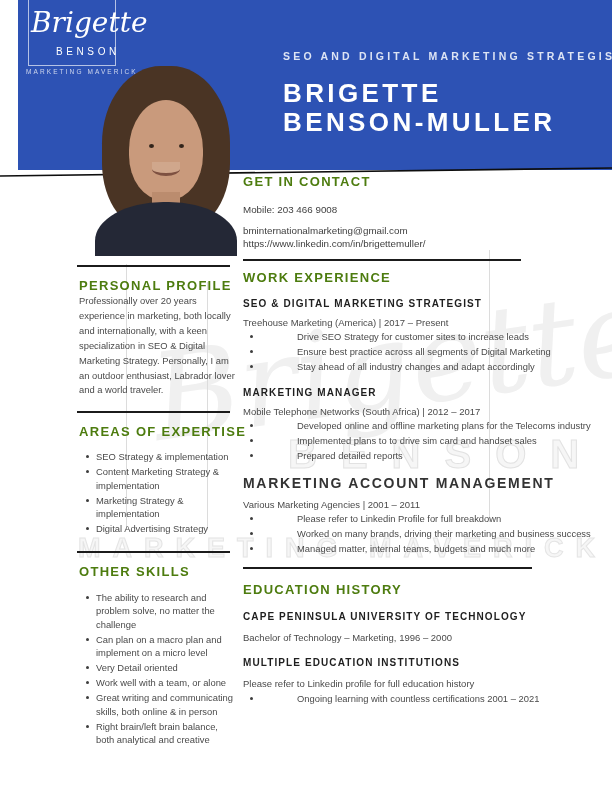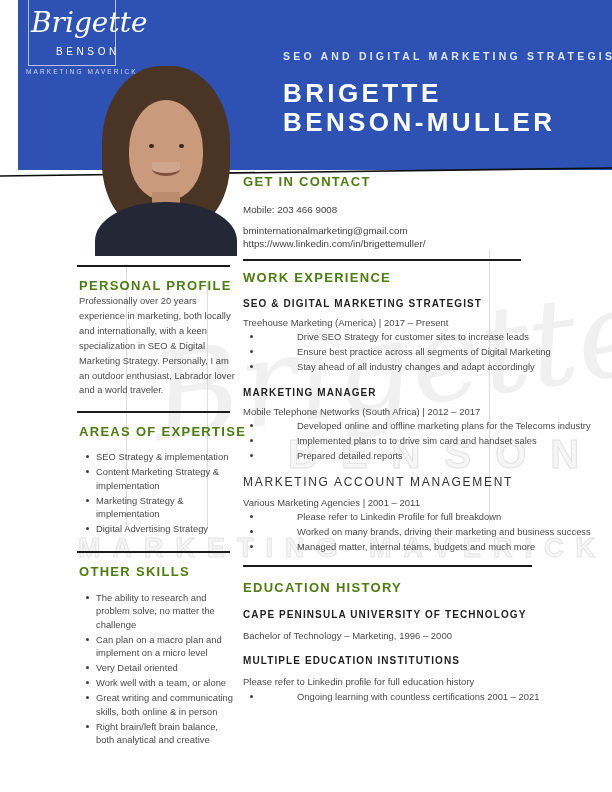--- a/index.html
+++ b/index.html
@@ -66,21 +66,21 @@
   .face { position:absolute; left:34px; top:34px; width:74px; height:100px; background:#c99a7c; border-radius:50% 50% 45% 45%; }
   .eye { position:absolute; width:5px; height:4px; background:#31241b; border-radius:50%; top:78px; }
   .eye.l { left:54px; } .eye.r { left:84px; }
   .smile { position:absolute; left:57px; top:96px; width:28px; height:14px; border-bottom:3px solid #7e5141; border-radius:0 0 50% 50%; box-sizing:border-box; background:#fdfdfb22; }
   .neck { position:absolute; left:57px; top:126px; width:28px; height:18px; background:#bb8c6e; }
   .torso { position:absolute; left:0; top:136px; width:142px; height:54px; background:#242836; border-radius:48% 48% 0 0 / 72% 72% 0 0; }
 
   
   .h1 { font-size:13px; font-weight:bold; letter-spacing:1.3px; color:#4d7c0f; white-space:nowrap; }
   .sub { font-size:10px; font-weight:bold; letter-spacing:1.1px; color:#1f1f1f; white-space:nowrap; }
-  .sub.light { font-weight:normal; letter-spacing:1.7px; color:#333333; font-size:12px; }
+  .sub.light { font-weight:bold; letter-spacing:1.7px; color:#333333; font-size:14px; }
   .meta { font-size:9.5px; color:#4a4a4a; }
   .rule { height:2px; background:#1b1b1b; }
   .li { display:flex; gap:7px; margin:1.5px 0 1.5px 7px; font-size:9.4px; color:#4a4a4a; line-height:13.5px; }
   .dot { flex:none; width:3px; height:3px; border-radius:50%; background:#3d3d3d; margin-top:5px; }
 
   
   .col-right { position:absolute; left:243px; top:174px; width:300px; z-index:5; }
   .contact-mobile { margin-top:15px; font-size:9.8px; color:#3f3f3f; }
   .contact-links { margin-top:9px; font-size:9.8px; color:#3f3f3f; line-height:13.2px; }
   .col-right .rule { width:278px; margin-top:9px; }

